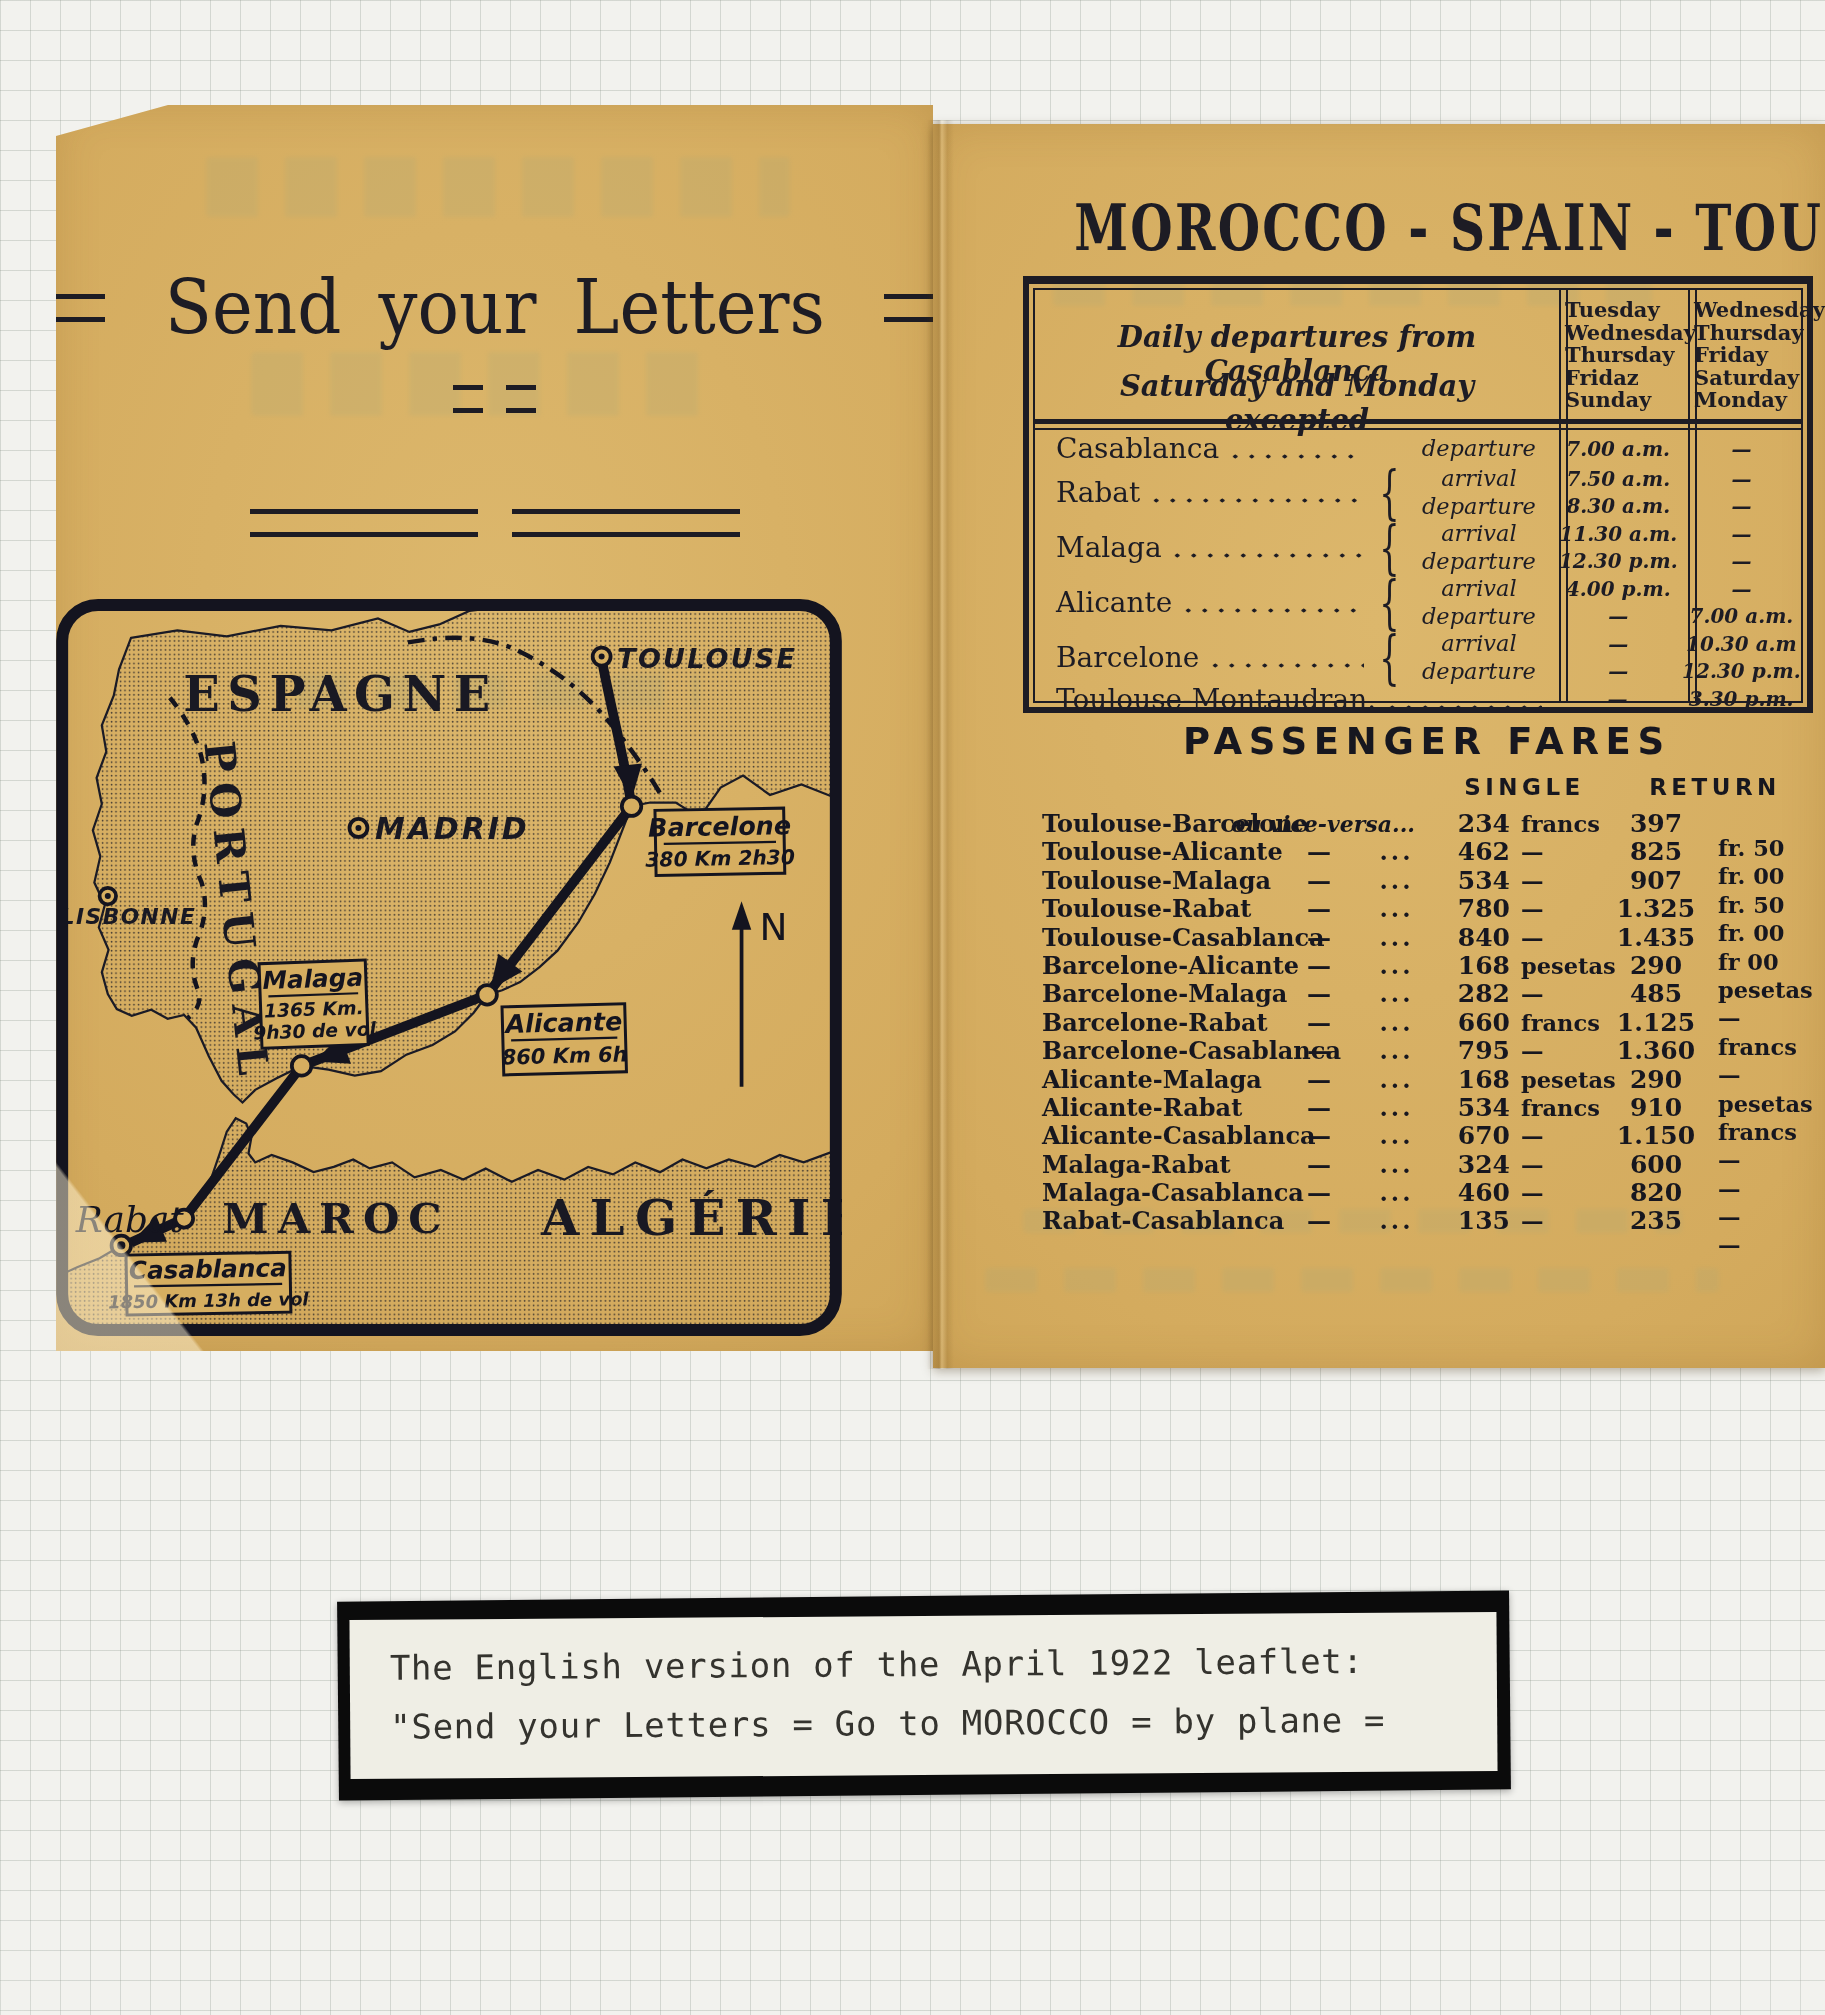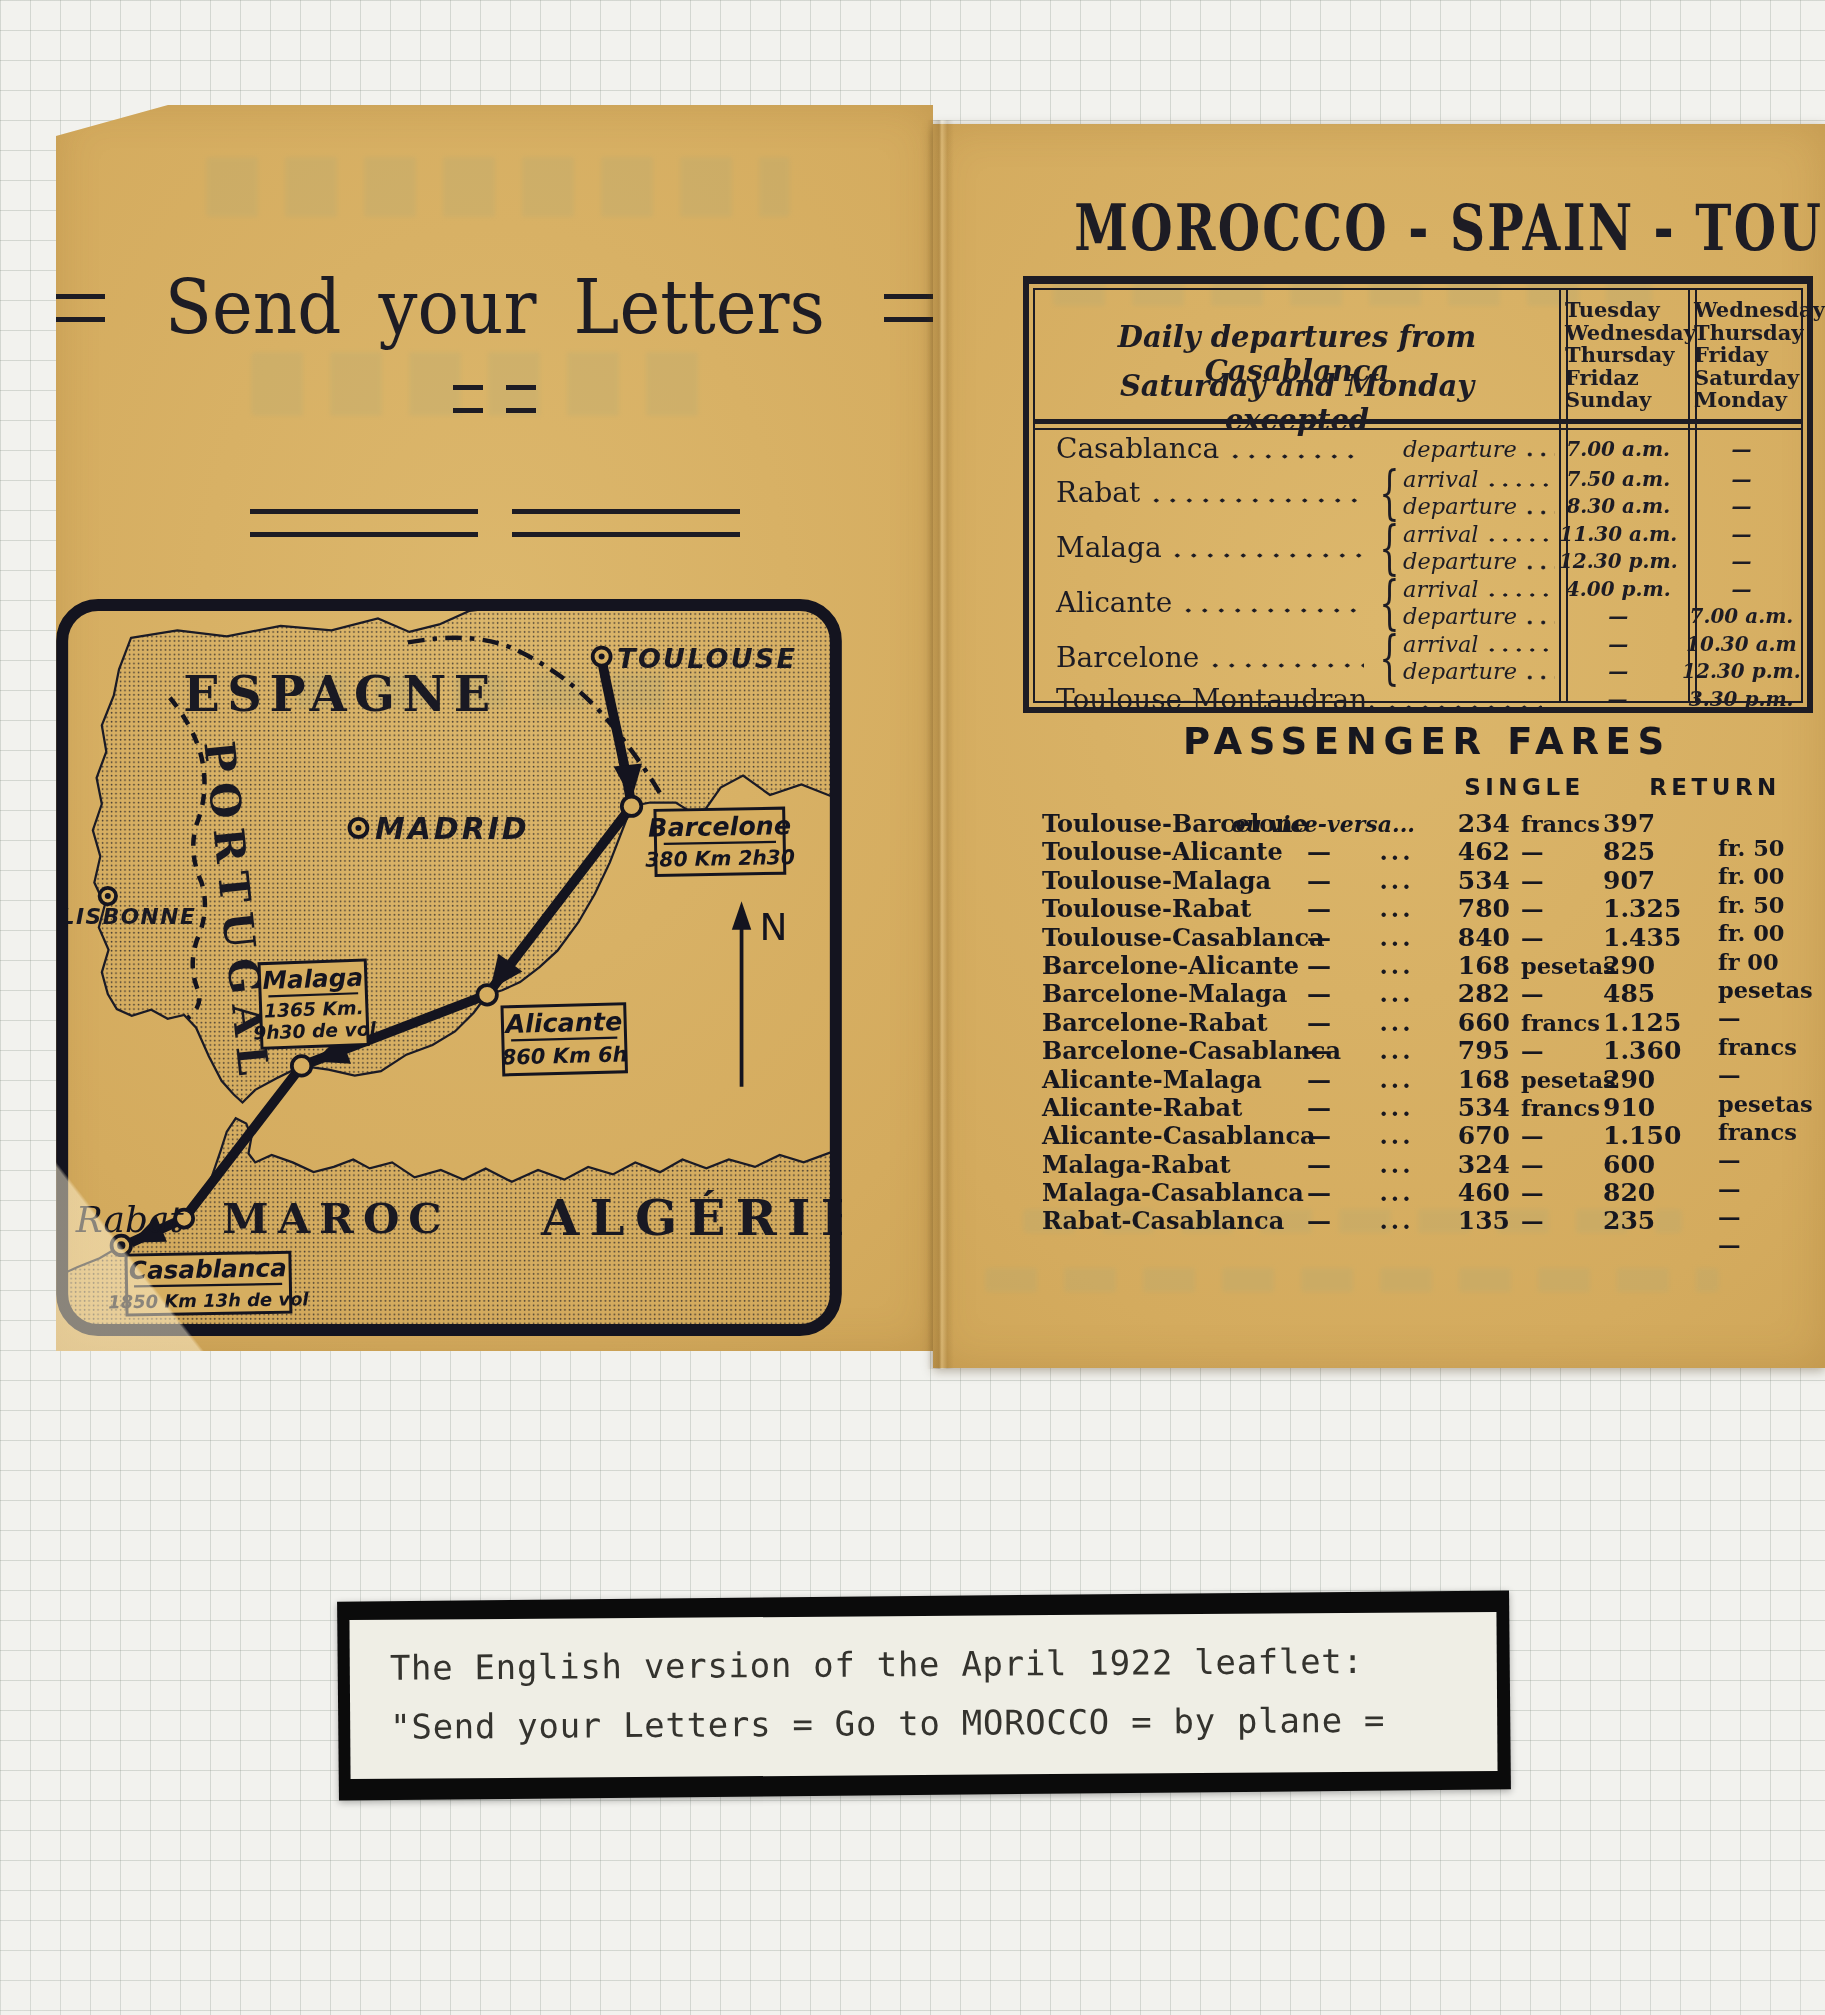--- a/index.html
+++ b/index.html
@@ -65,21 +65,21 @@
   .hd-rule2{position:absolute;left:0;right:0;top:138px;height:1.5px;background:#1d1c24;}
   #tt-body{position:absolute;left:0;right:0;top:142px;}
   .tt-row{position:relative;display:flex;color:#1d1c24;}
   .tt-city{display:flex;align-items:center;width:346px;padding-left:21px;box-sizing:border-box;font-size:28px;}
   .tt-row.nosub .tt-city{width:524px;}
   .leader{flex:1;height:5.2px;margin:0 12px 0 7.5px;align-self:center;margin-top:16.5px;
       background-image:radial-gradient(circle, #1d1c24 1.9px, transparent 2.3px);
       background-size:16.5px 5.2px;background-repeat:repeat-x;background-position:left center;}
   .tt-brace{width:27px;font-size:58px;font-weight:400;display:flex;align-items:center;justify-content:center;transform:scaleX(.55);}
   .tt-subs{width:154px;display:flex;flex-direction:column;justify-content:center;}
-  .tt-sub{display:flex;height:28px;align-items:center;font-style:italic;font-size:22.5px;}
+  .tt-sub{display:flex;height:28px;align-items:center;font-style:italic;font-size:22.5px;flex-direction:column;}
   .subleader{flex:1;height:4.5px;margin-left:6px;margin-top:12px;
       background-image:radial-gradient(circle, #1d1c24 1.6px, transparent 2px);
       background-size:13.5px 4.5px;background-repeat:repeat-x;}
   .tt-times{width:129px;display:flex;flex-direction:column;justify-content:center;}
   .tt-colB{width:121px;}
   .tt-time{height:28px;display:flex;align-items:center;justify-content:center;font-size:20px;font-weight:600;white-space:nowrap;font-style:italic;}
 
   #fares-title{position:absolute;left:172px;top:596px;width:644px;text-align:center;
       font-family:"DejaVu Sans",sans-serif;font-weight:bold;font-size:37px;letter-spacing:6.7px;color:#17171f;}
   .fare-colhead{position:absolute;top:650px;font-family:"DejaVu Sans",sans-serif;font-weight:bold;
@@ -87,21 +87,21 @@
   #col-single{left:524px;width:135px;} #col-return{left:711px;width:142px;}
   #fares-body{position:absolute;left:0;top:686px;width:892px;}
   .fare-row{position:relative;height:28.4px;color:#17171f;}
   .fare-row span{position:absolute;white-space:nowrap;line-height:28.4px;}
   .f-name{left:109px;font-size:24px;font-weight:bold;}
   .f-mid{left:298px;width:195px;font-style:italic;font-size:22px;font-weight:600;}
   .f-dash{left:341px;width:90px;text-align:center;font-size:24px;font-weight:bold;}
   .f-dots{left:430px;width:67px;text-align:center;font-size:24px;font-weight:bold;letter-spacing:3px;}
   .f-snum{left:472px;width:105px;text-align:right;font-size:25px;font-weight:bold;}
   .f-sunit{left:588px;font-size:22.5px;font-weight:600;}
-  .f-rnum{left:670px;width:106px;text-align:left;font-size:25px;font-weight:bold;}
+  .f-rnum{left:670px;width:106px;text-align:center;font-size:25px;font-weight:bold;}
   .f-runit{left:785px;font-size:22.5px;font-weight:600;margin-top:24px;}
 
   
   #caption-mat{position:absolute;left:338px;top:1596px;width:1172px;height:199px;background:#0b0b0b;
       transform:rotate(-.55deg);box-shadow:0 2.2px 7.5px rgba(0,0,0,.3);}
   #caption-label{position:absolute;left:12px;top:19.5px;width:1147px;height:159px;background:#efeee5;
       transform:rotate(.15deg);}
   .cap-line{position:absolute;left:40px;font-family:"DejaVu Sans Mono",monospace;
       font-size:34px;color:#34332e;white-space:nowrap;letter-spacing:0.7px;}
   #cap1{top:28.4px;} #cap2{top:87px;}

